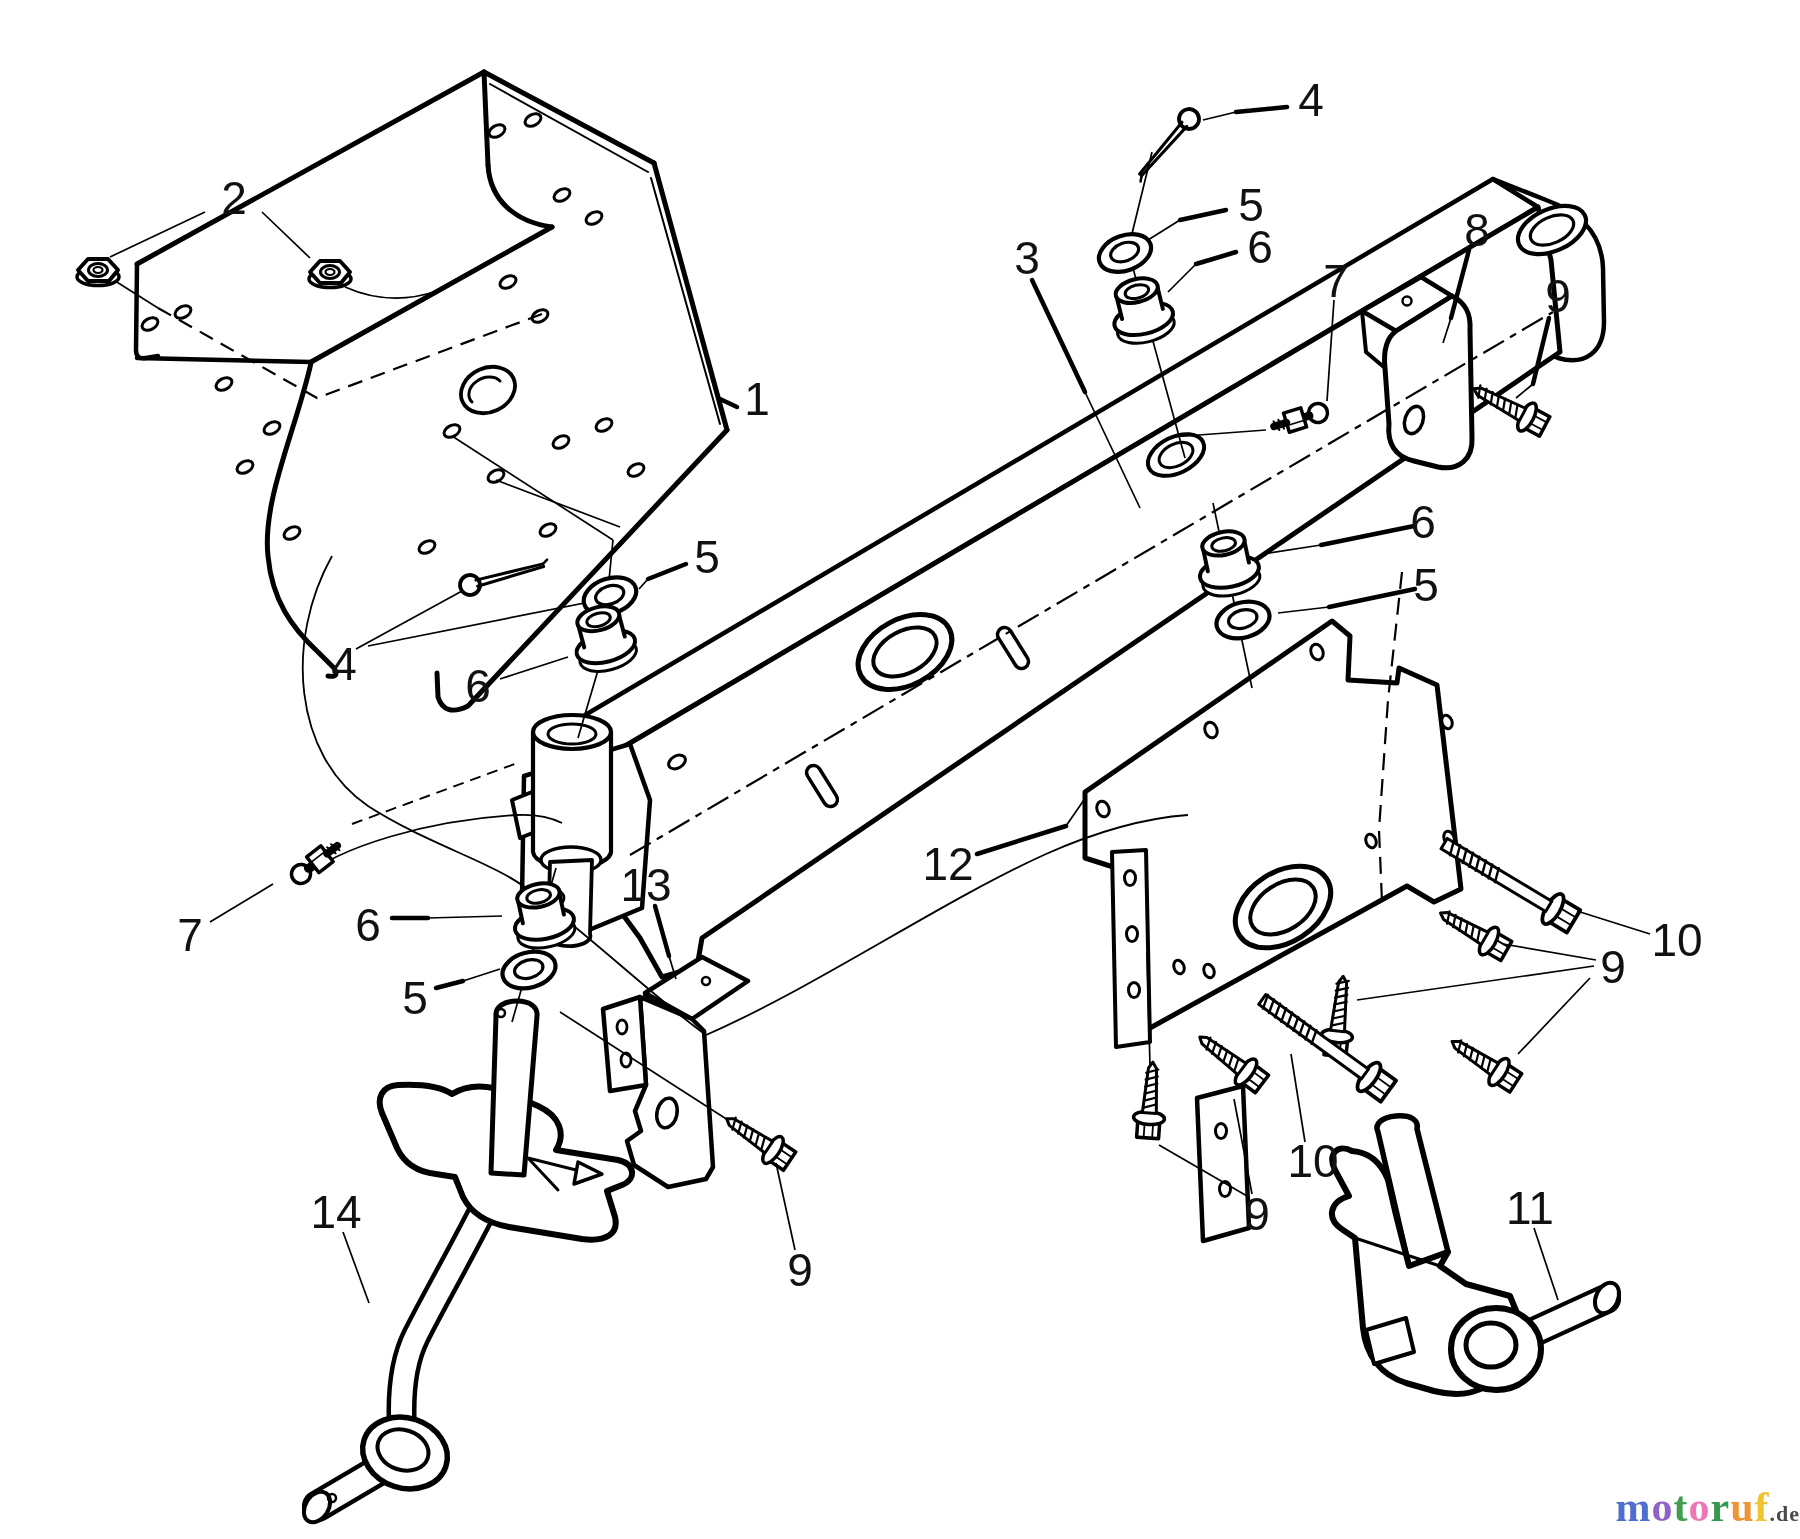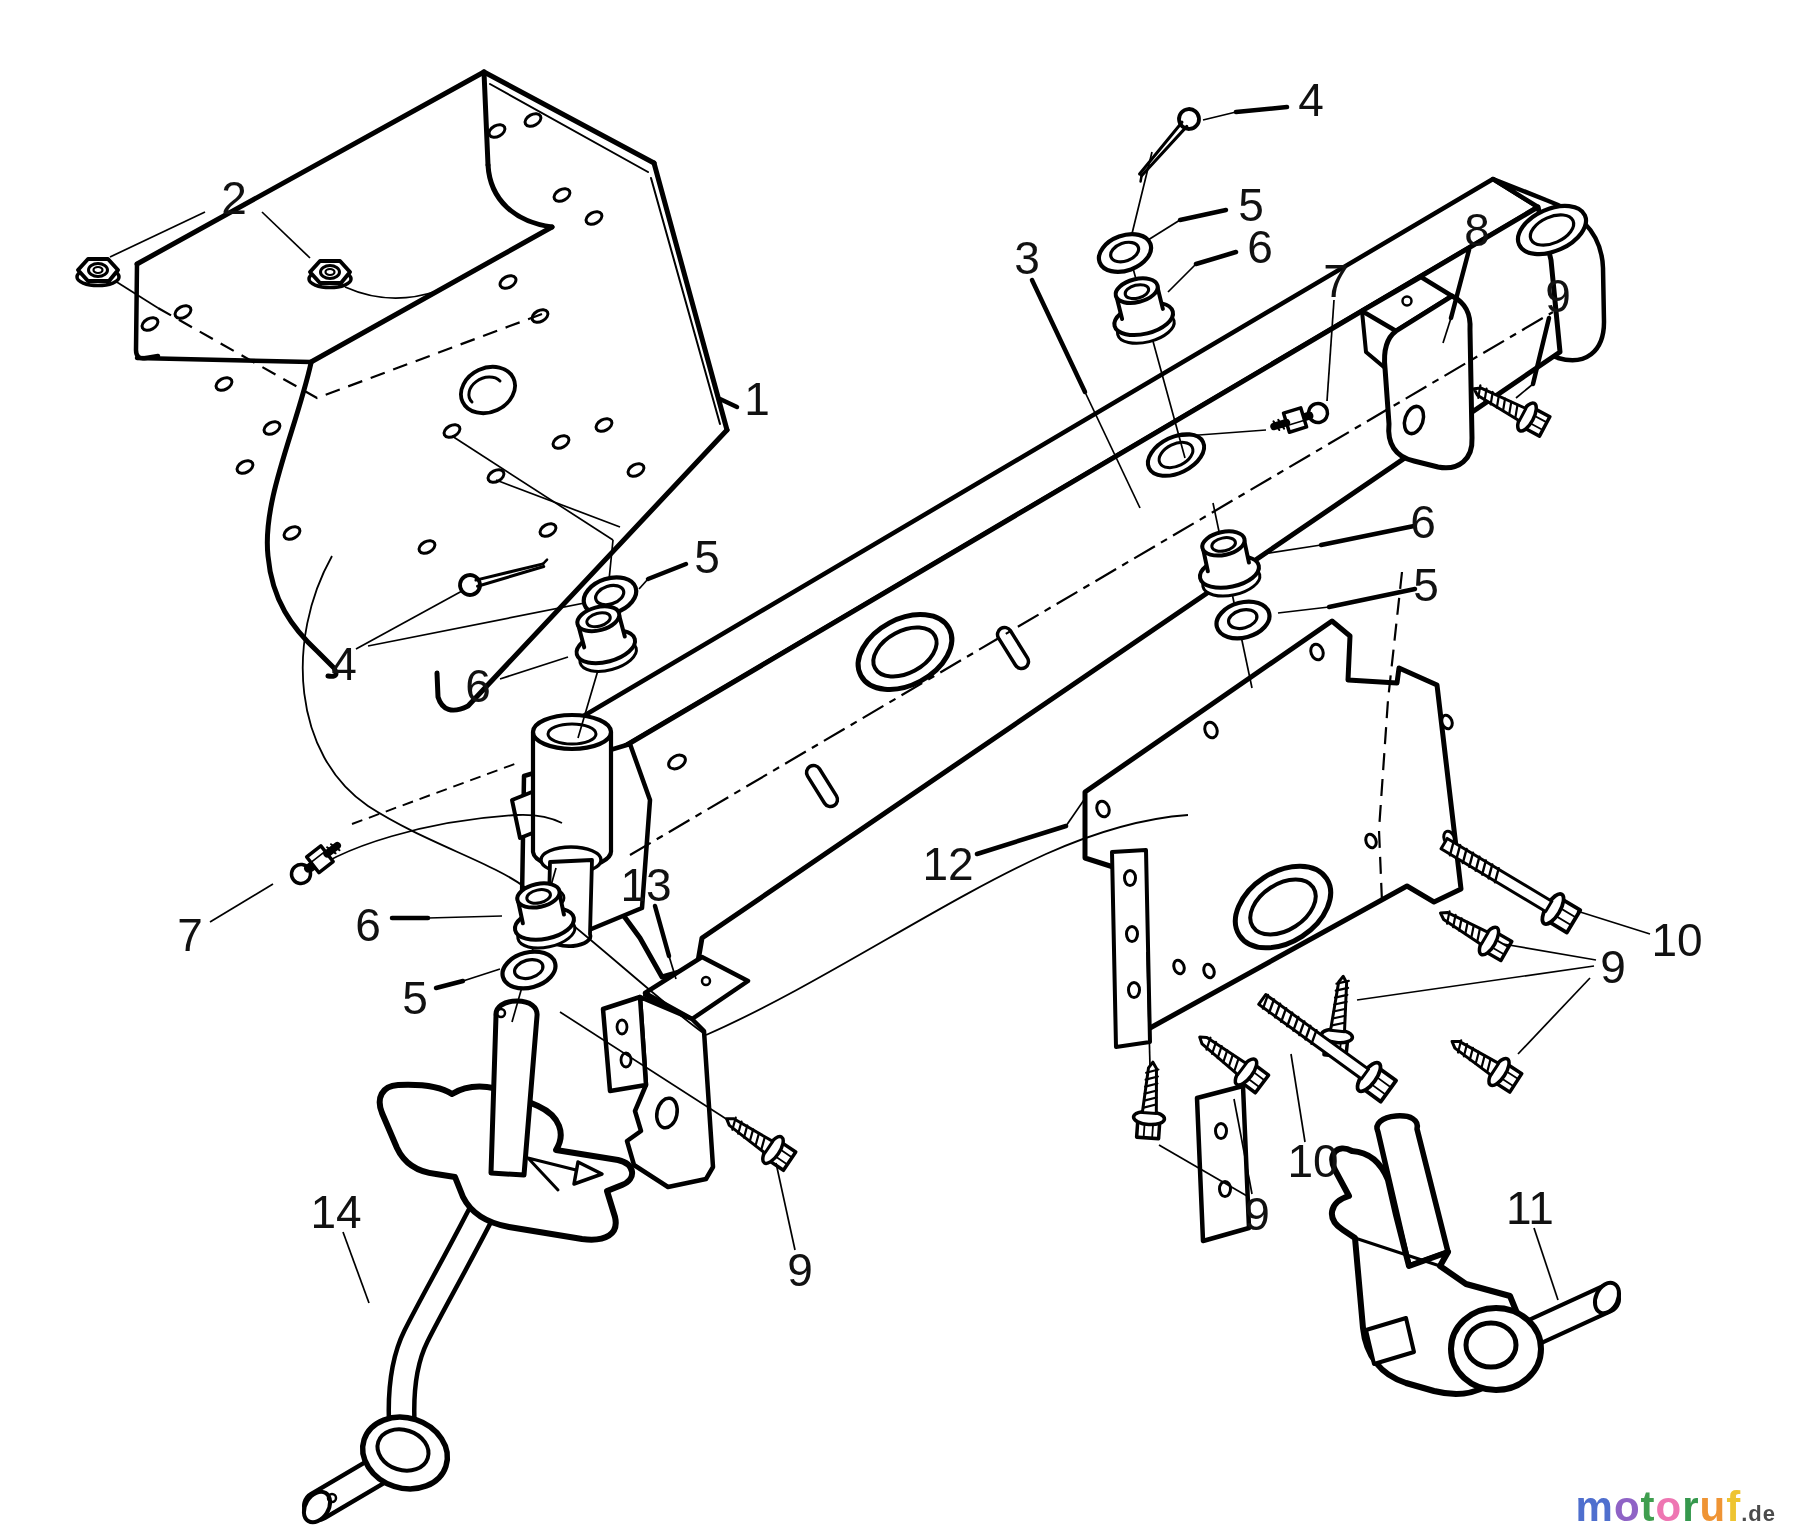--- a/index.html
+++ b/index.html
@@ -1,20 +1,20 @@
 <!DOCTYPE html>
 <html><head>
 <meta charset="utf-8">
 <style>
   html,body{margin:0;padding:0;background:#ffffff;}
   body{width:1800px;height:1539px;position:relative;font-family:"Liberation Sans",sans-serif;overflow:hidden;}
   #stage{position:absolute;inset:0;}
   svg{display:block;}
   .callout-text{font-family:"Liberation Sans","DejaVu Sans",sans-serif;fill:#111;}
-  #watermark{position:absolute;right:24px;bottom:8px;font-family:Liberation Sans, sans-serif;
+  #watermark{position:absolute;right:0;bottom:8px;font-family:Liberation Serif, serif;
              font-weight:bold;font-size:42px;letter-spacing:1px;user-select:none;}
   #watermark .suffix{font-size:22px;font-weight:bold;}
 </style>
 </head>
 <body>
 
 <div id="stage">
 <svg id="art" viewBox="0 0 1800 1539" width="1800" height="1539" xmlns="http://www.w3.org/2000/svg">
 
   <g stroke="#000" fill="none" stroke-linejoin="round" stroke-linecap="round">

